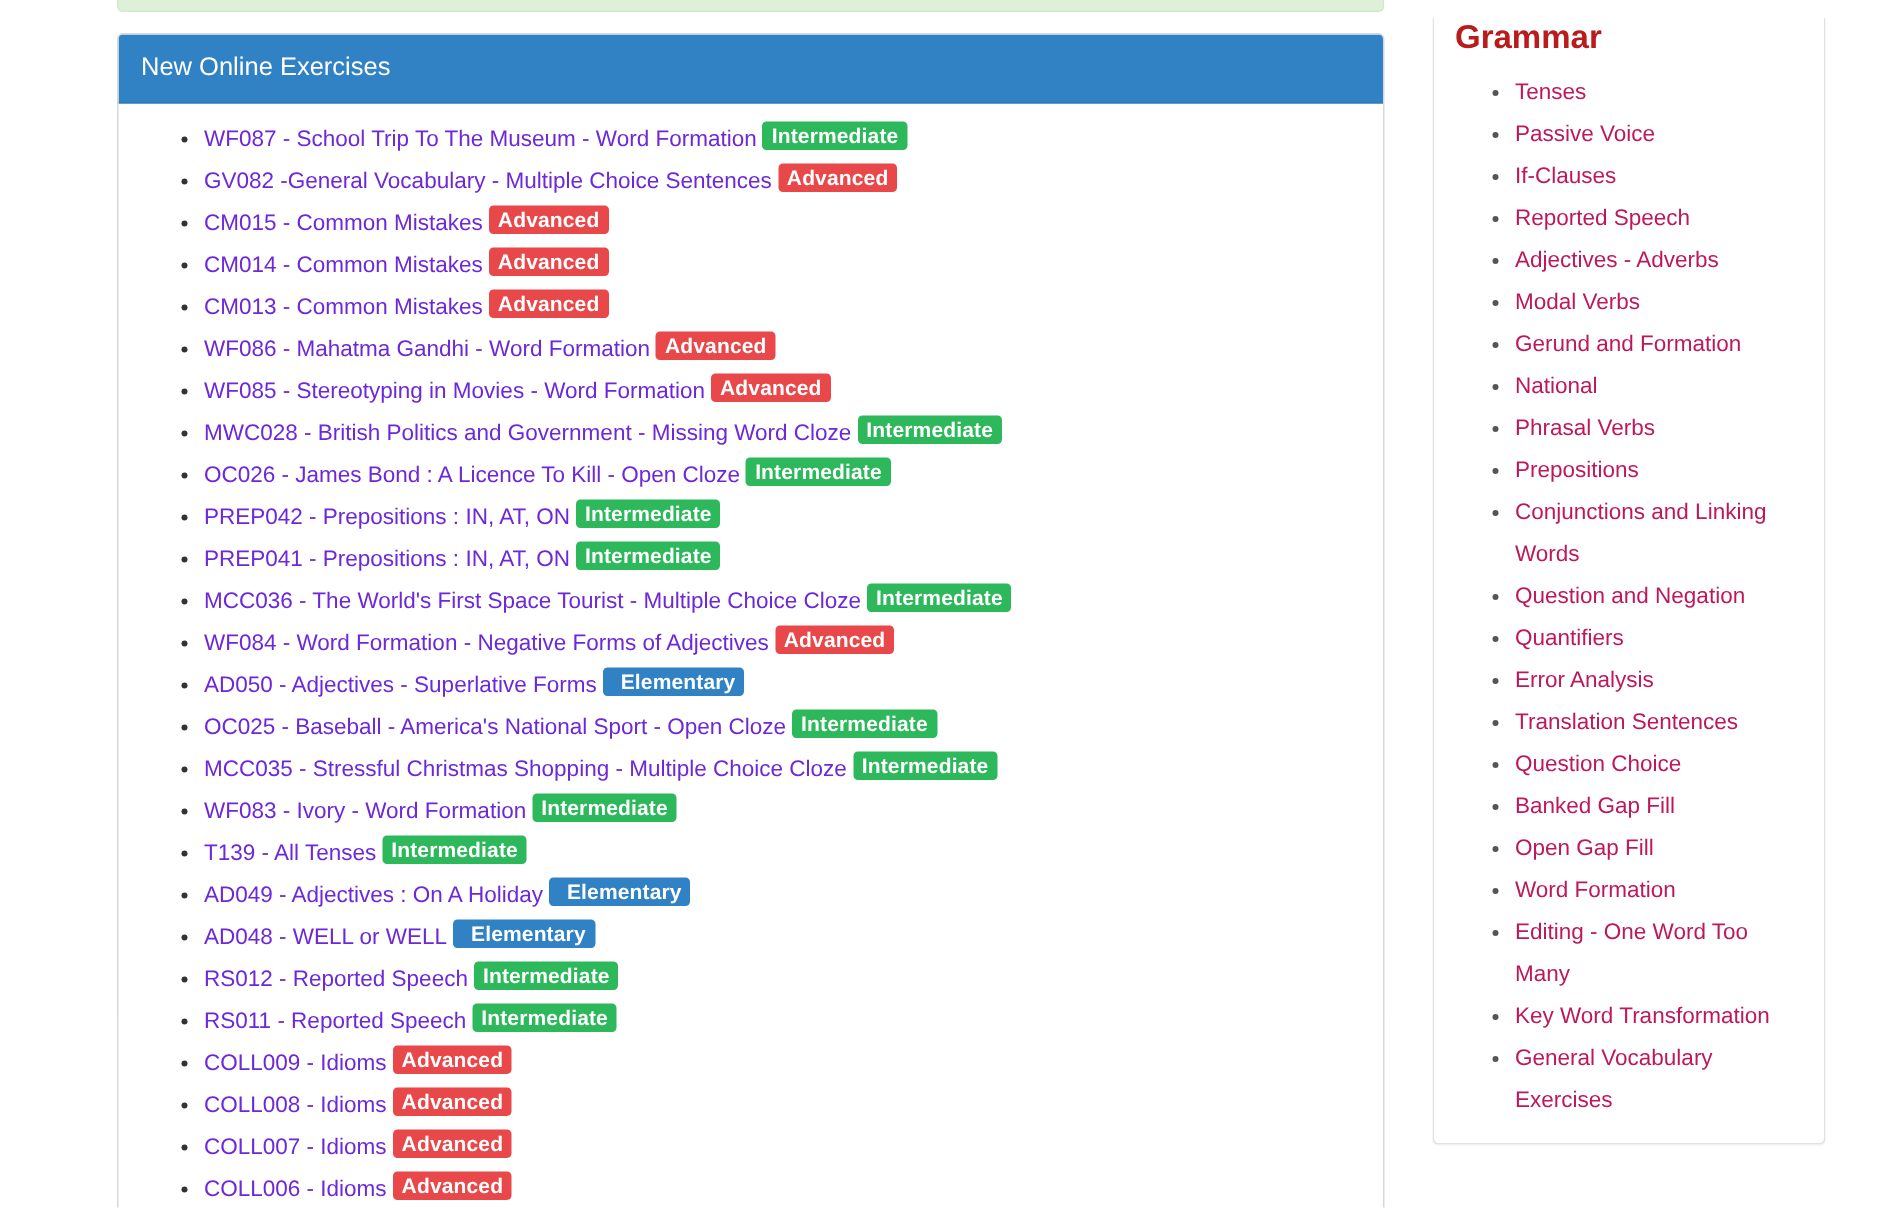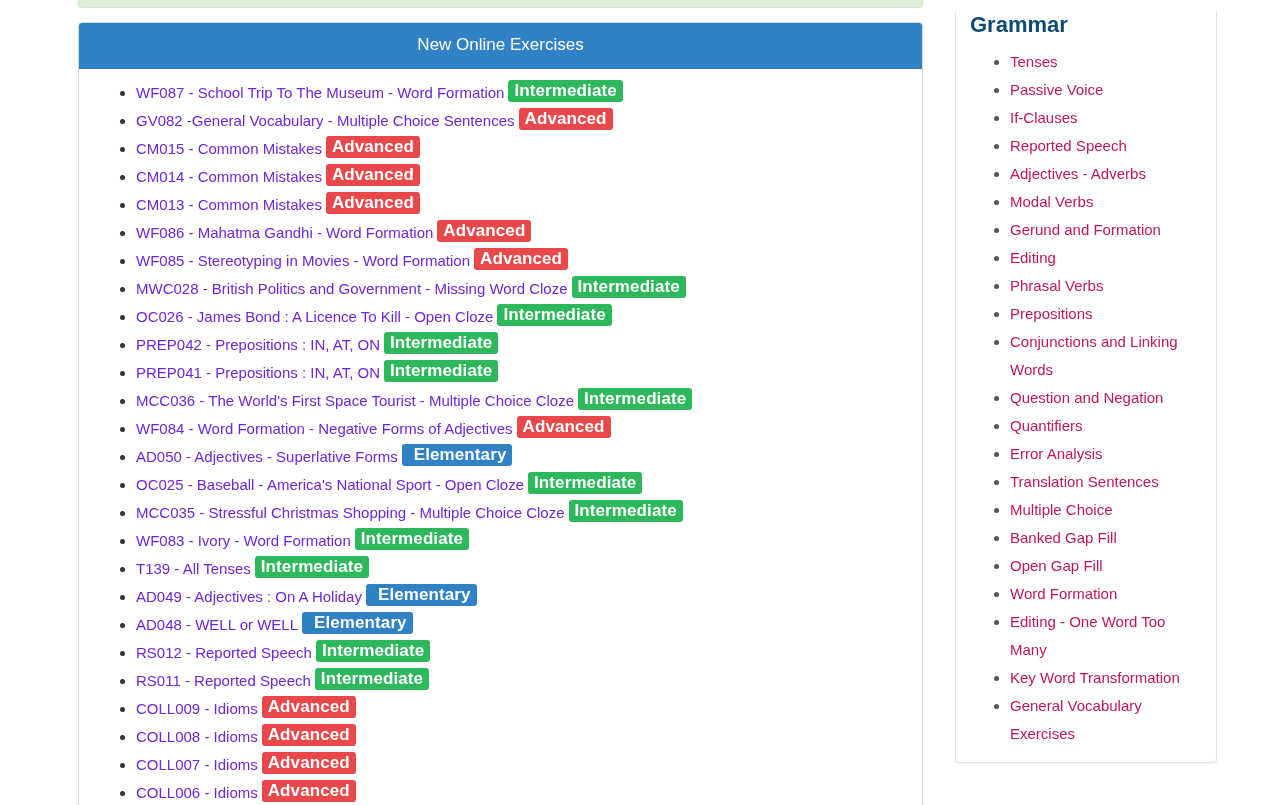--- a/index.html
+++ b/index.html
@@ -46,21 +46,20 @@
     overflow: hidden;
   }
 
   .panel-heading {
     background: #3182c4;
     color: #ffffff;
     padding: 12px 15px 13px 15px;
     font-size: 17px;
     line-height: 1.2;
     border-bottom: 1px solid #2e78b5;
-    text-align: center;
   }
 
   .panel-body {
     padding: 10px 15px 12px 15px;
   }
 
   ul.ex-list {
     list-style: disc;
     margin: 0;
     padding: 0 0 0 42px;
@@ -83,21 +82,21 @@
     font-size: 15px;
   }
 
   .badge {
     display: inline-block;
     vertical-align: 2px;
     margin-left: 4px;
     padding: 2px 6px 3px 6px;
     border-radius: 3px;
     color: #ffffff;
-    font-size: 17px;
+    font-size: 14px;
     font-weight: bold;
     line-height: 1;
     letter-spacing: 0.1px;
   }
   .badge.intermediate { background: #2eb85c; }
   .badge.advanced     { background: #e8484a; }
   .badge.elementary   { background: #3182c4; padding-left: 12px; }
 
   
   .side-col {
@@ -121,21 +120,21 @@
   .side-card.clipped-top {
     border-top: none;
     border-radius: 0 0 4px 4px;
     padding-top: 0;
     margin-top: 0;
   }
 
   .side-title {
     font-size: 22px;
     font-weight: bold;
-    color: #0c4a6e;
+    color: #b91c1c;
     margin: 12px 0 10px 0;
     line-height: 1.2;
   }
 
   ul.side-list {
     list-style: disc;
     margin: 0;
     padding: 0 0 0 40px;
   }
   ul.side-list > li {
@@ -198,32 +197,32 @@
     <div class="side-card clipped-top">
       <div class="side-title">Grammar</div>
       <ul class="side-list" id="grammar-list">
           <li><a class="side-link" href="#">Tenses</a></li>
           <li><a class="side-link" href="#">Passive Voice</a></li>
           <li><a class="side-link" href="#">If-Clauses</a></li>
           <li><a class="side-link" href="#">Reported Speech</a></li>
           <li><a class="side-link" href="#">Adjectives - Adverbs</a></li>
           <li><a class="side-link" href="#">Modal Verbs</a></li>
           <li><a class="side-link" href="#">Gerund and Formation</a></li>
-          <li><a class="side-link" href="#">Editing</a></li>
+          <li><a class="side-link" href="#">National</a></li>
           <li><a class="side-link" href="#">Phrasal Verbs</a></li>
           <li><a class="side-link" href="#">Prepositions</a></li>
           <li><a class="side-link" href="#">Conjunctions and Linking Words</a></li>
           <li><a class="side-link" href="#">Question and Negation</a></li>
           <li><a class="side-link" href="#">Quantifiers</a></li>
           <li><a class="side-link" href="#">Error Analysis</a></li>
           <li><a class="side-link" href="#">Translation Sentences</a></li>
         </ul>
 
       <ul class="side-list" id="vocabulary-list">
-          <li><a class="side-link" href="#">Multiple Choice</a></li>
+          <li><a class="side-link" href="#">Question Choice</a></li>
           <li><a class="side-link" href="#">Banked Gap Fill</a></li>
           <li><a class="side-link" href="#">Open Gap Fill</a></li>
           <li><a class="side-link" href="#">Word Formation</a></li>
           <li><a class="side-link" href="#">Editing - One Word Too Many</a></li>
           <li><a class="side-link" href="#">Key Word Transformation</a></li>
           <li><a class="side-link" href="#">General Vocabulary Exercises</a></li>
         </ul>
     </div>
 
   </div>

